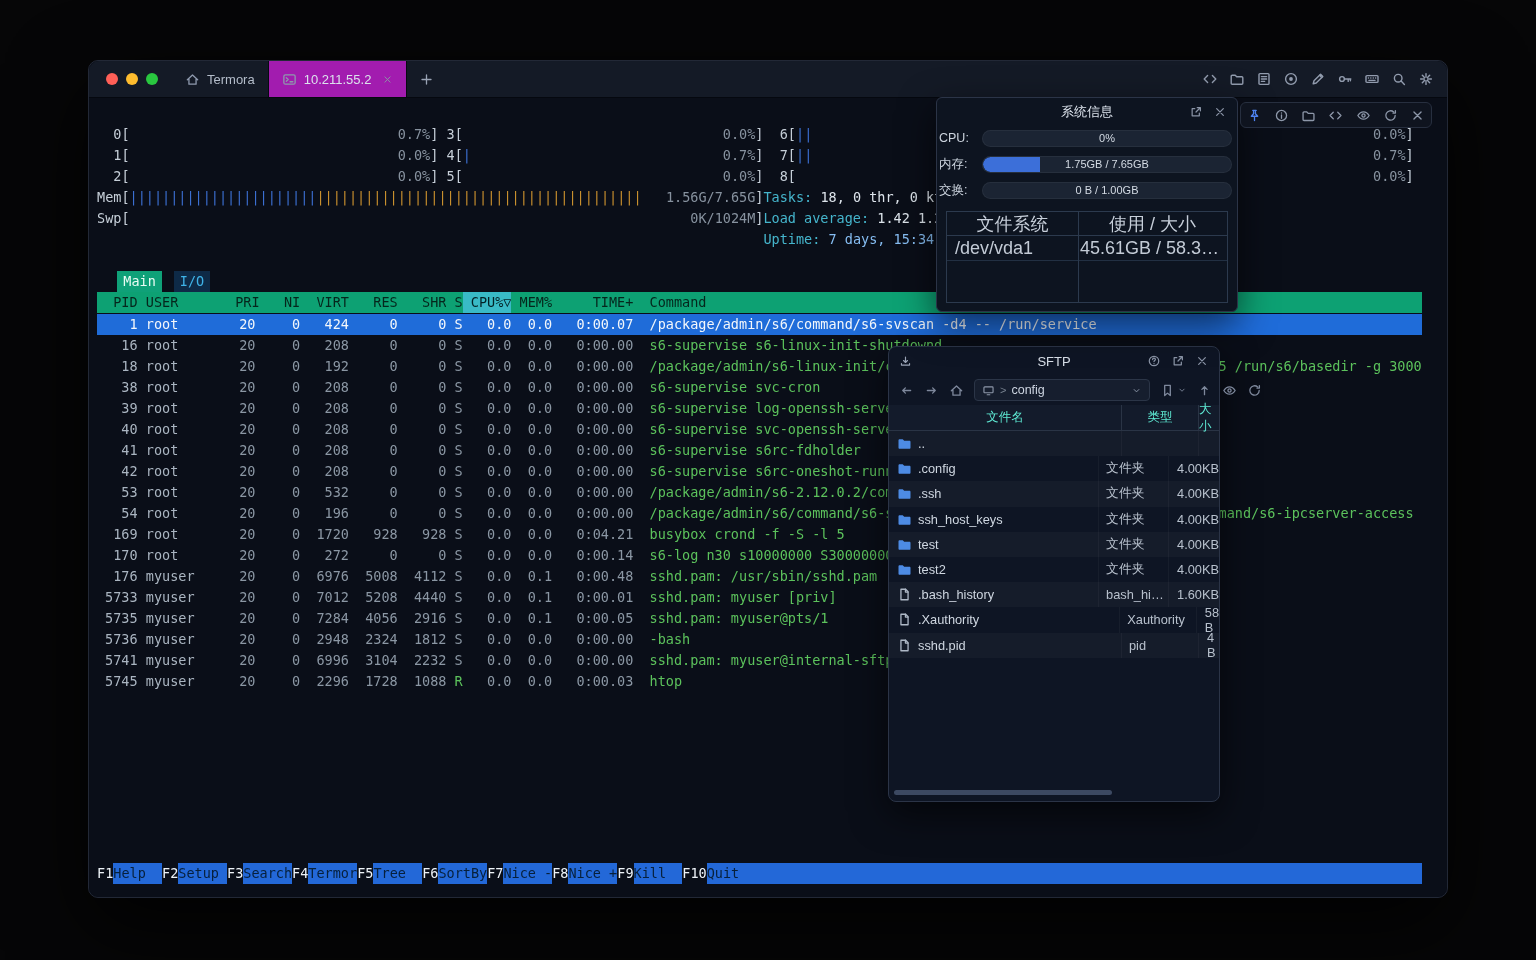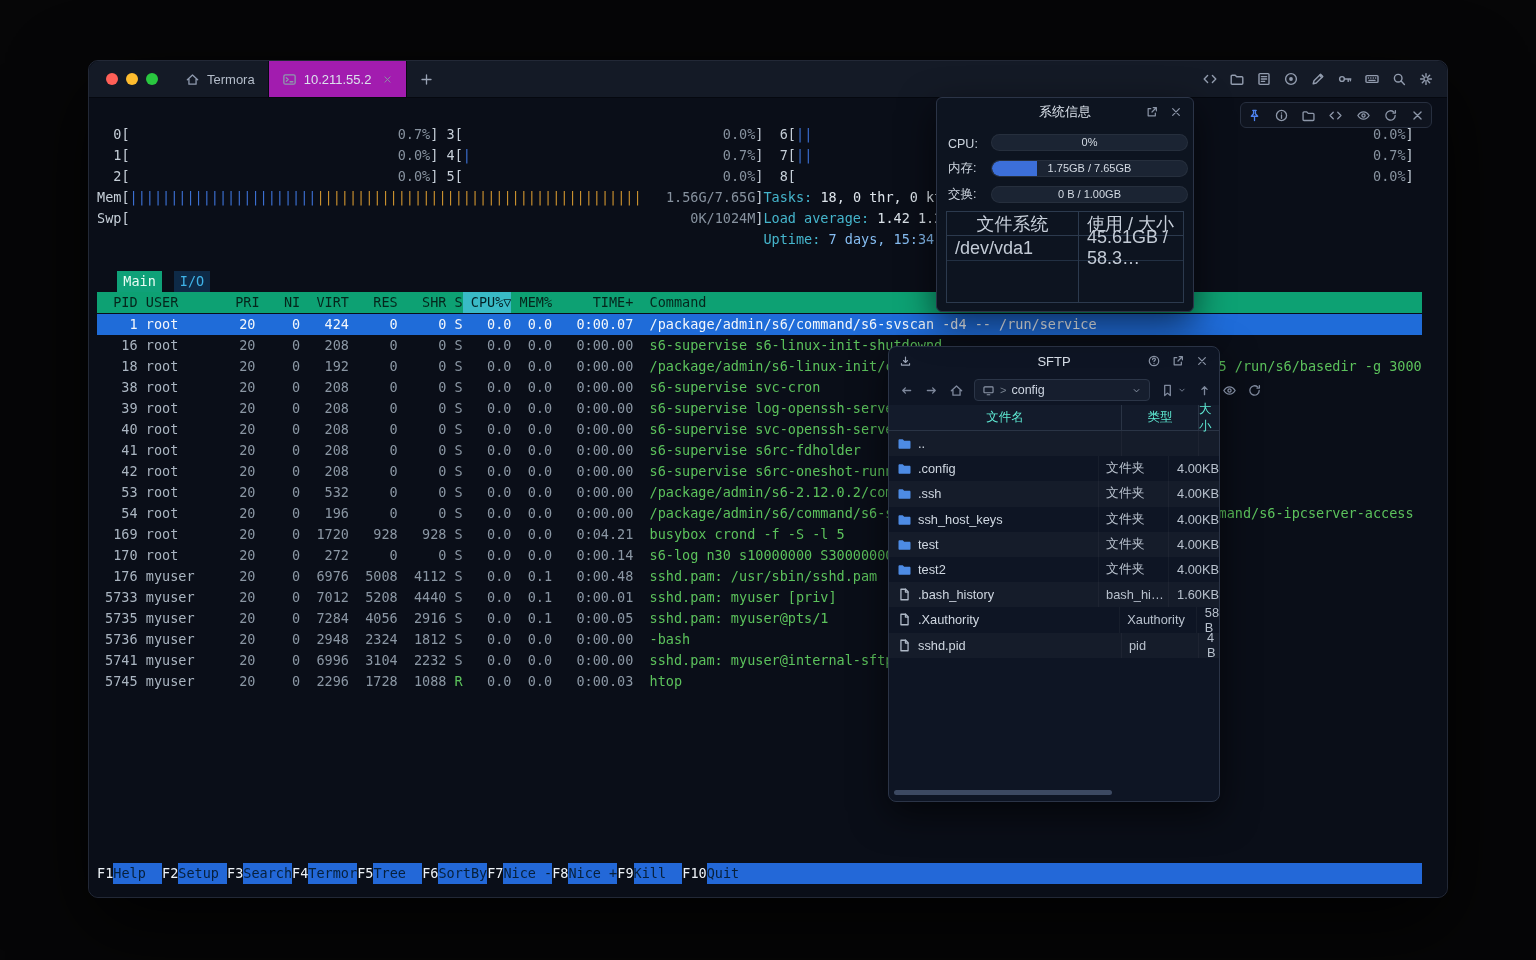--- a/index.html
+++ b/index.html
@@ -67,40 +67,40 @@
 
   .fbar{position:absolute;top:765px;left:0;width:163ch;height:21px;line-height:21px;
     background:#2368d8;display:flex}
   .fk{display:flex}
   .fkey{color:#eef3f8;background:#0a0e18;white-space:pre}
   .flabel{color:#07203b;width:6ch;white-space:pre;overflow:hidden}
 
   
   .panel{position:absolute;background:#0d1420;border:1px solid #2b3447;border-radius:6px;
     box-shadow:0 12px 36px rgba(0,0,0,.6);color:#cdd5df}
-  #sysinfo{left:936px;top:97px;width:258px;height:215px;z-index:30}
+  #sysinfo{left:936px;top:97px;width:302px;height:215px;z-index:30}
   .ptitle{height:27px;display:flex;align-items:center;justify-content:center;
     font-size:13px;color:#dde4ed;position:relative}
   .ptools{position:absolute;right:10px;top:0;height:27px;display:flex;align-items:center;gap:10px;
     color:#8a94a6}
   .picon{display:flex;font-size:14px}
-  .g-row{display:flex;align-items:flex-end;height:26px;padding:0 5px 0 11px}
+  .g-row{display:flex;align-items:center;height:26px;padding:0 5px 0 2px}
   .g-label{width:43px;font-size:12.5px;color:#ccd4de}
   .gauge{position:relative;flex:1;height:17px;background:#1b2433;border:1px solid rgba(255,255,255,.05);
     border-radius:9px;overflow:hidden}
   .gfill{position:absolute;left:0;top:0;bottom:0;background:#3c6fd9;border-radius:9px 0 0 9px}
   .gtext{position:relative;z-index:2;display:block;text-align:center;font-size:11px;line-height:15px;color:#d4dbe4}
   .fstable{position:absolute;left:9px;right:9px;top:113px;bottom:8px;border:1px solid #2c3a4e;font-size:18px}
   .fs-div{position:absolute;left:131px;top:0;bottom:0;width:1px;background:#2c3a4e}
   .fs-hdr{display:flex;height:24px;border-bottom:1px solid #2c3a4e;color:#c7cfda}
   .fs-hdr span{display:flex;align-items:center;justify-content:center}
   .fs-h1{width:131px}.fs-h2{flex:1}
   .fs-row{display:flex;height:25px;border-bottom:1px solid #223043;color:#c3cbd6}
   .fs-n{width:131px;display:flex;align-items:center;padding-left:8px}
-  .fs-u{flex:1;display:flex;align-items:center;padding-left:9px}
+  .fs-u{flex:1;display:flex;align-items:center;padding-left:2px}
 
   
   #ovtoolbar{position:absolute;left:1240px;top:102px;width:192px;height:26px;z-index:40;
     background:#0f141f;border:1px solid #272f3f;border-radius:6px;display:flex;
     align-items:center;justify-content:space-around;color:#8d97a9}
   .ovicon{display:flex;font-size:15px}
   .ovicon.pin{color:#4d82f0}
 
   
   #sftp{left:888px;top:346px;width:332px;height:456px;z-index:20;background:#0e1524;

